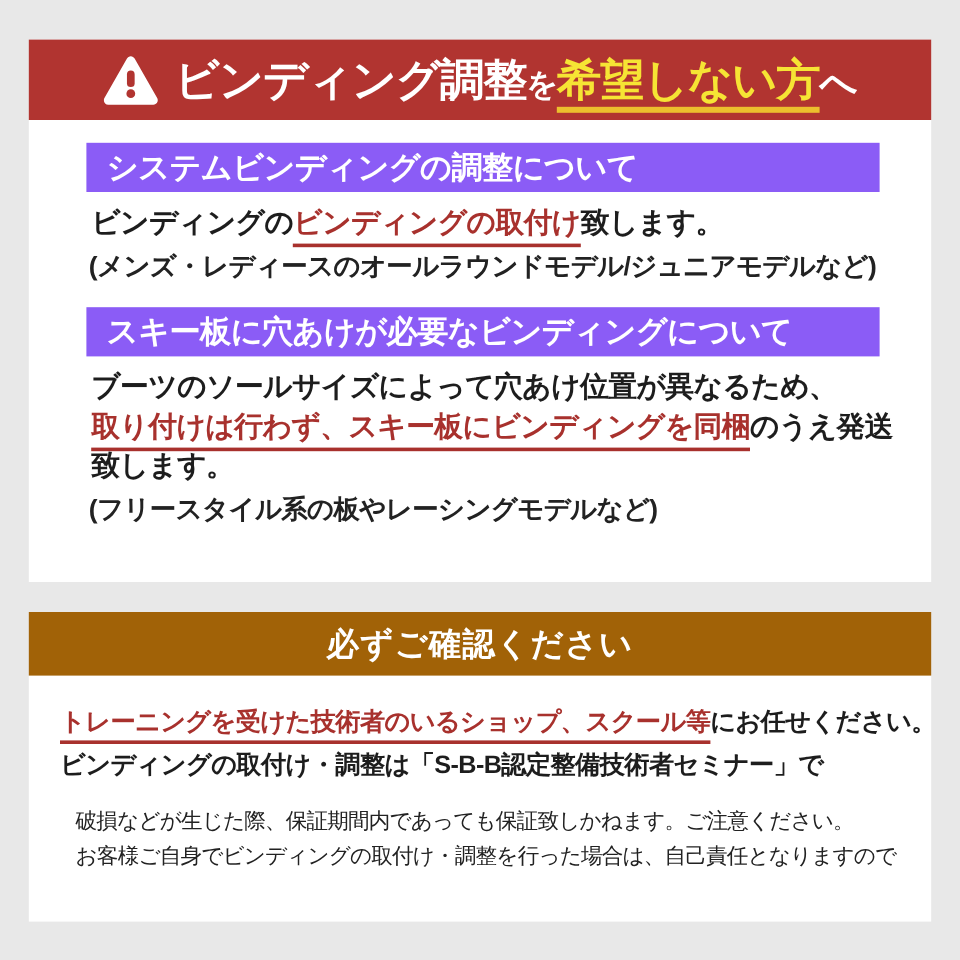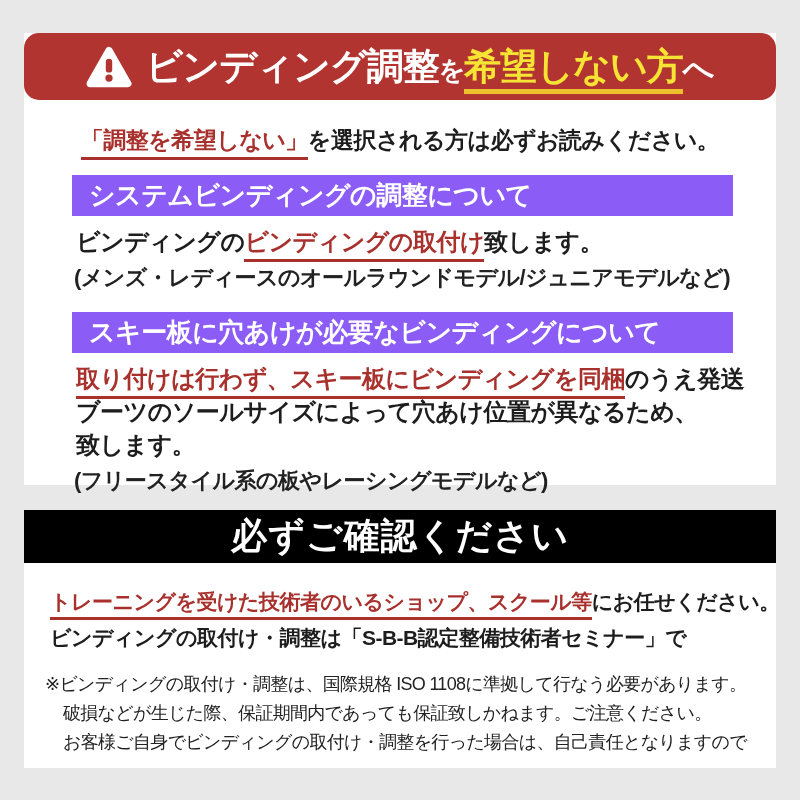--- a/index.html
+++ b/index.html
@@ -11,21 +11,21 @@
     overflow:hidden;
     position:relative;
   }
   .card{position:absolute;left:24px;width:752px;background:#ffffff;}
   .card-top{top:33px;height:452px;}
   .card-bottom{top:510px;height:258px;}
 
   
   .main-banner{
     height:67px;background:#b13430;
-    display:flex;align-items:center;justify-content:center;border-radius:15px;
+    display:flex;align-items:center;justify-content:center;
   }
   .warning-icon{display:inline-flex;margin-right:13px;margin-top:2px;}
   .main-title{
     font-size:37px;font-weight:800;color:#ffffff;
     letter-spacing:-1px;white-space:nowrap;
   }
   .main-title .particle{font-size:26px;}
   .main-title .suffix{font-size:31px;}
   .hl-yellow{
     color:#f6e434;
@@ -56,23 +56,23 @@
     line-height:33px;white-space:nowrap;
   }
   .note{
     margin:5px 20px 0 50px;
     font-size:22px;font-weight:700;letter-spacing:-0.5px;
     color:#222222;white-space:nowrap;
   }
 
   
   .gray-banner{
-    height:53px;background:#000000;
+    height:53px;background:#a16207;
     display:flex;align-items:center;justify-content:center;
-    color:#ffffff;font-size:36px;font-weight:800;letter-spacing:1px;font-family:Liberation Mono, monospace;
+    color:#ffffff;font-size:27px;font-weight:800;letter-spacing:1px;font-family:Liberation Mono, monospace;
   }
   .confirm-body{
     margin:21px 10px 0 26px;
     font-size:21px;font-weight:700;letter-spacing:-0.5px;
     line-height:36px;white-space:nowrap;
   }
   .fine-print{
     margin:14px 10px 0 21px;
     font-size:18px;font-weight:500;letter-spacing:-0.7px;
     line-height:29px;color:#222222;white-space:nowrap;
@@ -88,46 +88,44 @@
     <span class="warning-icon">
       <svg width="46" height="44" viewBox="0 0 100 96">
         <path d="M50 10 L91 82 L9 82 Z" fill="#ffffff" stroke="#ffffff" stroke-width="16" stroke-linejoin="round"></path>
         <rect x="43" y="28" width="14" height="30" rx="7" fill="#b13430"></rect>
         <circle cx="50" cy="70" r="8" fill="#b13430"></circle>
       </svg>
     </span>
     <span class="main-title"><span>ビンディング調整</span><span class="particle">を</span><span class="hl-yellow">希望しない方</span><span class="suffix">へ</span></span>
   </div>
 
-  <div class="lead"><span class="red u-red">「調整を希望しない」</span><span>を選択される方は必ずお読みください。</span></div>
 
   <div class="sub-banner">システムビンディングの調整について</div>
 
   <div class="body-block"><span>ビンディングの</span><span class="red u-red">ビンディングの取付け</span><span>致します。</span></div>
   <div class="note">(メンズ・レディースのオールラウンドモデル/ジュニアモデルなど)</div>
 
   <div class="sub-banner">スキー板に穴あけが必要なビンディングについて</div>
 
   <div class="body-block">
+    <div>ブーツのソールサイズによって穴あけ位置が異なるため、</div>
     <div><span class="red u-red">取り付けは行わず、スキー板にビンディングを同梱</span><span>のうえ発送</span></div>
-    <div>ブーツのソールサイズによって穴あけ位置が異なるため、</div>
     <div>致します。</div>
   </div>
   <div class="note">(フリースタイル系の板やレーシングモデルなど)</div>
 
 </div>
 
 <div class="card card-bottom">
 
   <div class="gray-banner">必ずご確認ください</div>
 
   <div class="confirm-body">
     <div><span class="red u-red">トレーニングを受けた技術者のいるショップ、スクール等</span><span>にお任せください。</span></div>
     <div>ビンディングの取付け・調整は「S-B-B認定整備技術者セミナー」で</div>
   </div>
 
   <div class="fine-print">
-    <div>※ビンディングの取付け・調整は、国際規格 ISO 1108に準拠して行なう必要があります。</div>
     <div class="indent">破損などが生じた際、保証期間内であっても保証致しかねます。ご注意ください。</div>
     <div class="indent">お客様ご自身でビンディングの取付け・調整を行った場合は、自己責任となりますので</div>
   </div>
 
 </div>
 
 </body></html>

